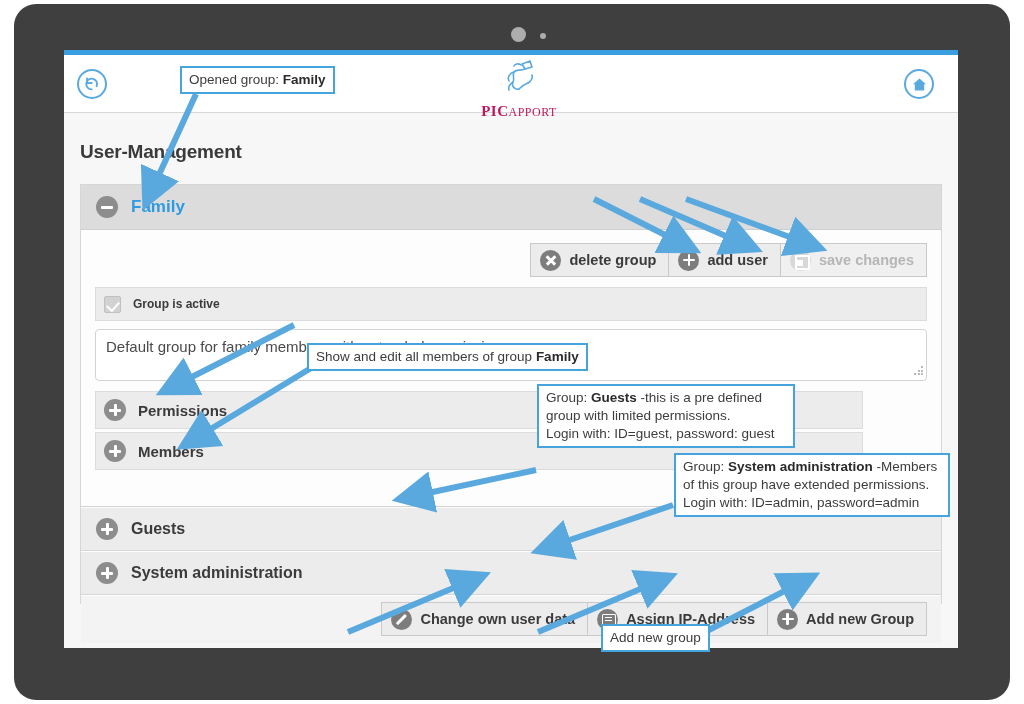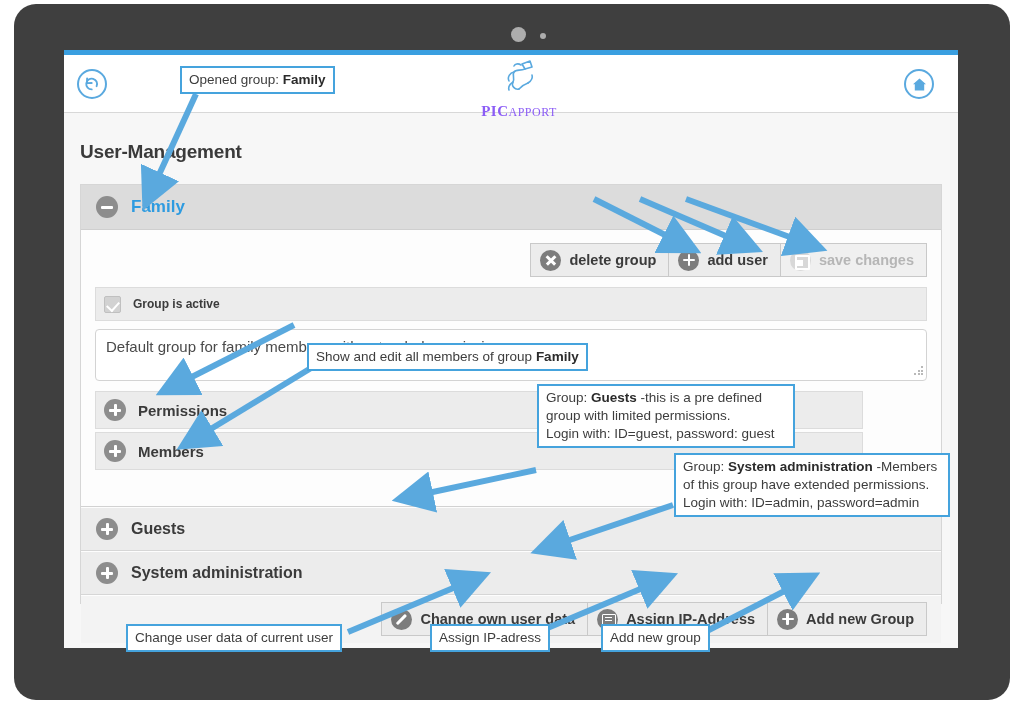--- a/index.html
+++ b/index.html
@@ -82,21 +82,21 @@
     left: 400px; top: 4px;
     width: 110px; height: 54px;
     display: flex; flex-direction: column;
     align-items: center; justify-content: flex-start;
     cursor: pointer;
   }
   .brand-wordmark {
     font-family: "Liberation Serif", serif;
     font-size: 17px;
     letter-spacing: 0.5px;
-    color: #8b5cf6;
+    color: #be185d;
     font-variant: small-caps;
     text-transform: lowercase;
     margin-top: 0px;
     white-space: nowrap;
   }
   .brand-wordmark b { font-size: 21px; }
 
   
   .page-title {
     position: absolute;
@@ -565,25 +565,19 @@
   <div class="callout co-guests">
     <span>Group: </span><b>Guests</b><span> -this is a pre defined group with limited permissions.</span><br>
     <span>Login with: ID=guest, password: guest</span>
   </div>
 
   <div class="callout co-sysadm">
     <span>Group: </span><b>System administration</b><span> -Members of this group have extended permissions.</span><br>
     <span>Login with: ID=admin, password=admin</span>
   </div>
 
-  <div class="callout co-chguser">
-    <span>Change user data of current user</span>
-  </div>
-
-  <div class="callout co-assignip">
-    <span>Assign IP-adress</span>
-  </div>
+
 
   <div class="callout co-addgrp">
     <span>Add new group</span>
   </div>
 
 </div>
 
 </body></html>

